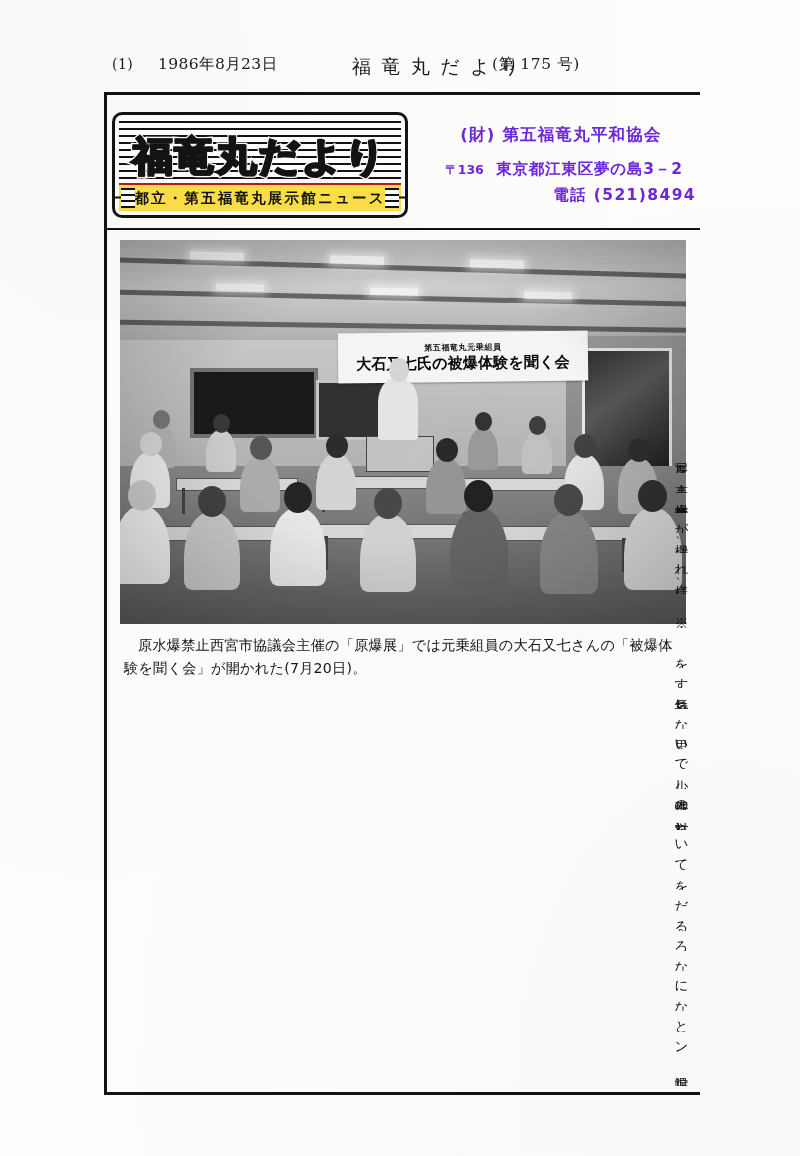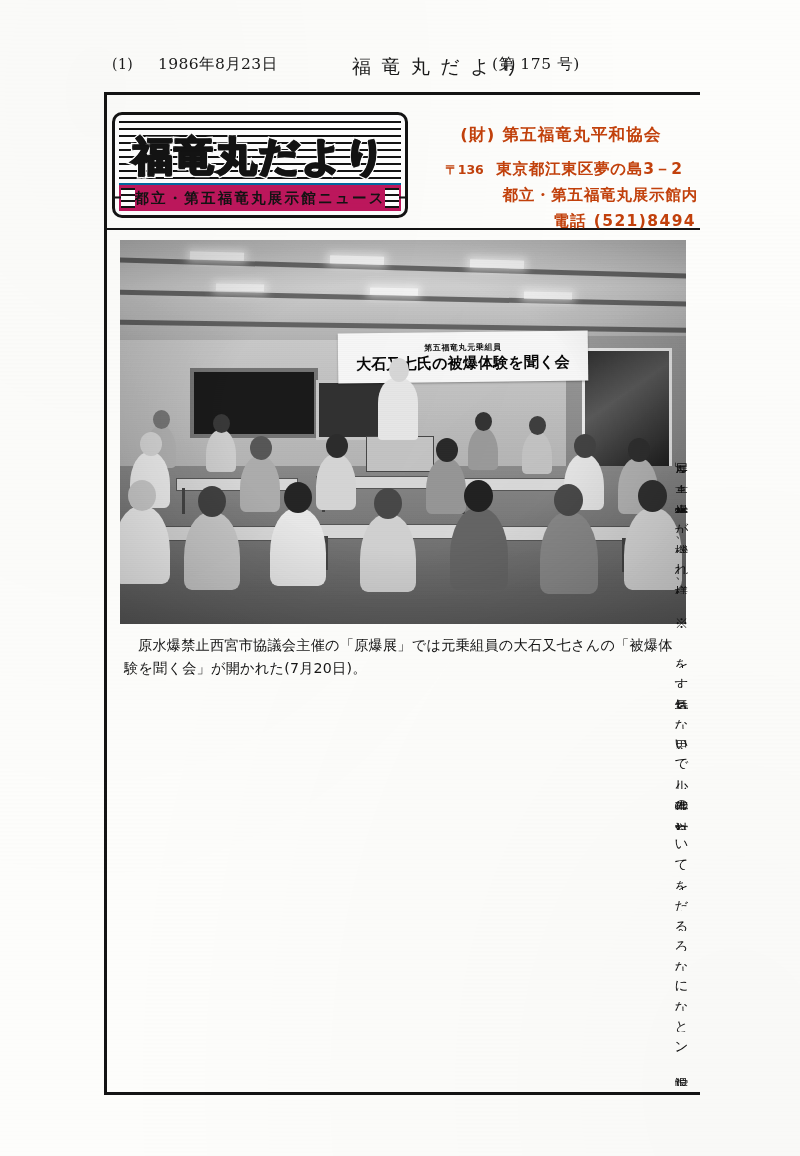--- a/index.html
+++ b/index.html
@@ -123,22 +123,22 @@
     font-size: 40px;
     line-height: 66px;
     letter-spacing: 2px;
     color: transparent;
     -webkit-text-stroke: 5px #ffffff;
     z-index: 0;
   }
   #logo-sub-band {
     position: absolute;
     left: 4px; right: 4px; bottom: 4px; height: 26px;
-    background: #be185d;
-    border-top: 2px solid #0369a1;
+    background: #fde047;
+    border-top: 2px solid #b91c1c;
     display: flex;
     align-items: center;
     justify-content: center;
   }
   #logo-sub {
     font-family: "DejaVu Sans", "Liberation Sans", sans-serif;
     font-weight: 700;
     font-size: 14.5px;
     letter-spacing: 2.2px;
     color: #141414;
@@ -152,21 +152,21 @@
   }
   .band-tick.l { left: 2px; }
   .band-tick.r { right: 2px; }
 
   
   #publisher {
     position: absolute;
     left: 430px; top: 124px;
     width: 268px;
     font-family: "DejaVu Sans", "Liberation Sans", sans-serif;
-    color: #c2410c;
+    color: #6d28d9;
   }
   #pub-org {
     font-weight: 700;
     font-size: 16.5px;
     letter-spacing: 1.2px;
     text-align: center;
     padding-right: 6px;
   }
   #pub-addr1 {
     margin-top: 13px;
@@ -380,21 +380,20 @@
         <span id="logo-sub">ー 都立・第五福竜丸展示館ニュース ー</span>
       </div>
     </div>
   </div>
 
   <div id="publisher">
     <div id="pub-org">(財) 第五福竜丸平和協会</div>
     <div id="pub-addr1">
       <span class="zip">〒</span><span class="zip">136</span>&nbsp;&nbsp;<span>東京都江東区夢の島3－2</span>
     </div>
-    <div id="pub-addr2">都立・第五福竜丸展示館内</div>
     <div id="pub-tel">電話 (521)8494</div>
   </div>
 
   <div id="photo">
     <div id="ph-ceiling"></div>
 
     <div class="ph-beam" style="left:-20px; top:26px;  width:640px; transform:rotate(1.6deg);"></div>
     <div class="ph-beam" style="left:-20px; top:56px;  width:640px; transform:rotate(1.2deg);"></div>
     <div class="ph-beam" style="left:-20px; top:84px;  width:640px; transform:rotate(.8deg);"></div>
 

